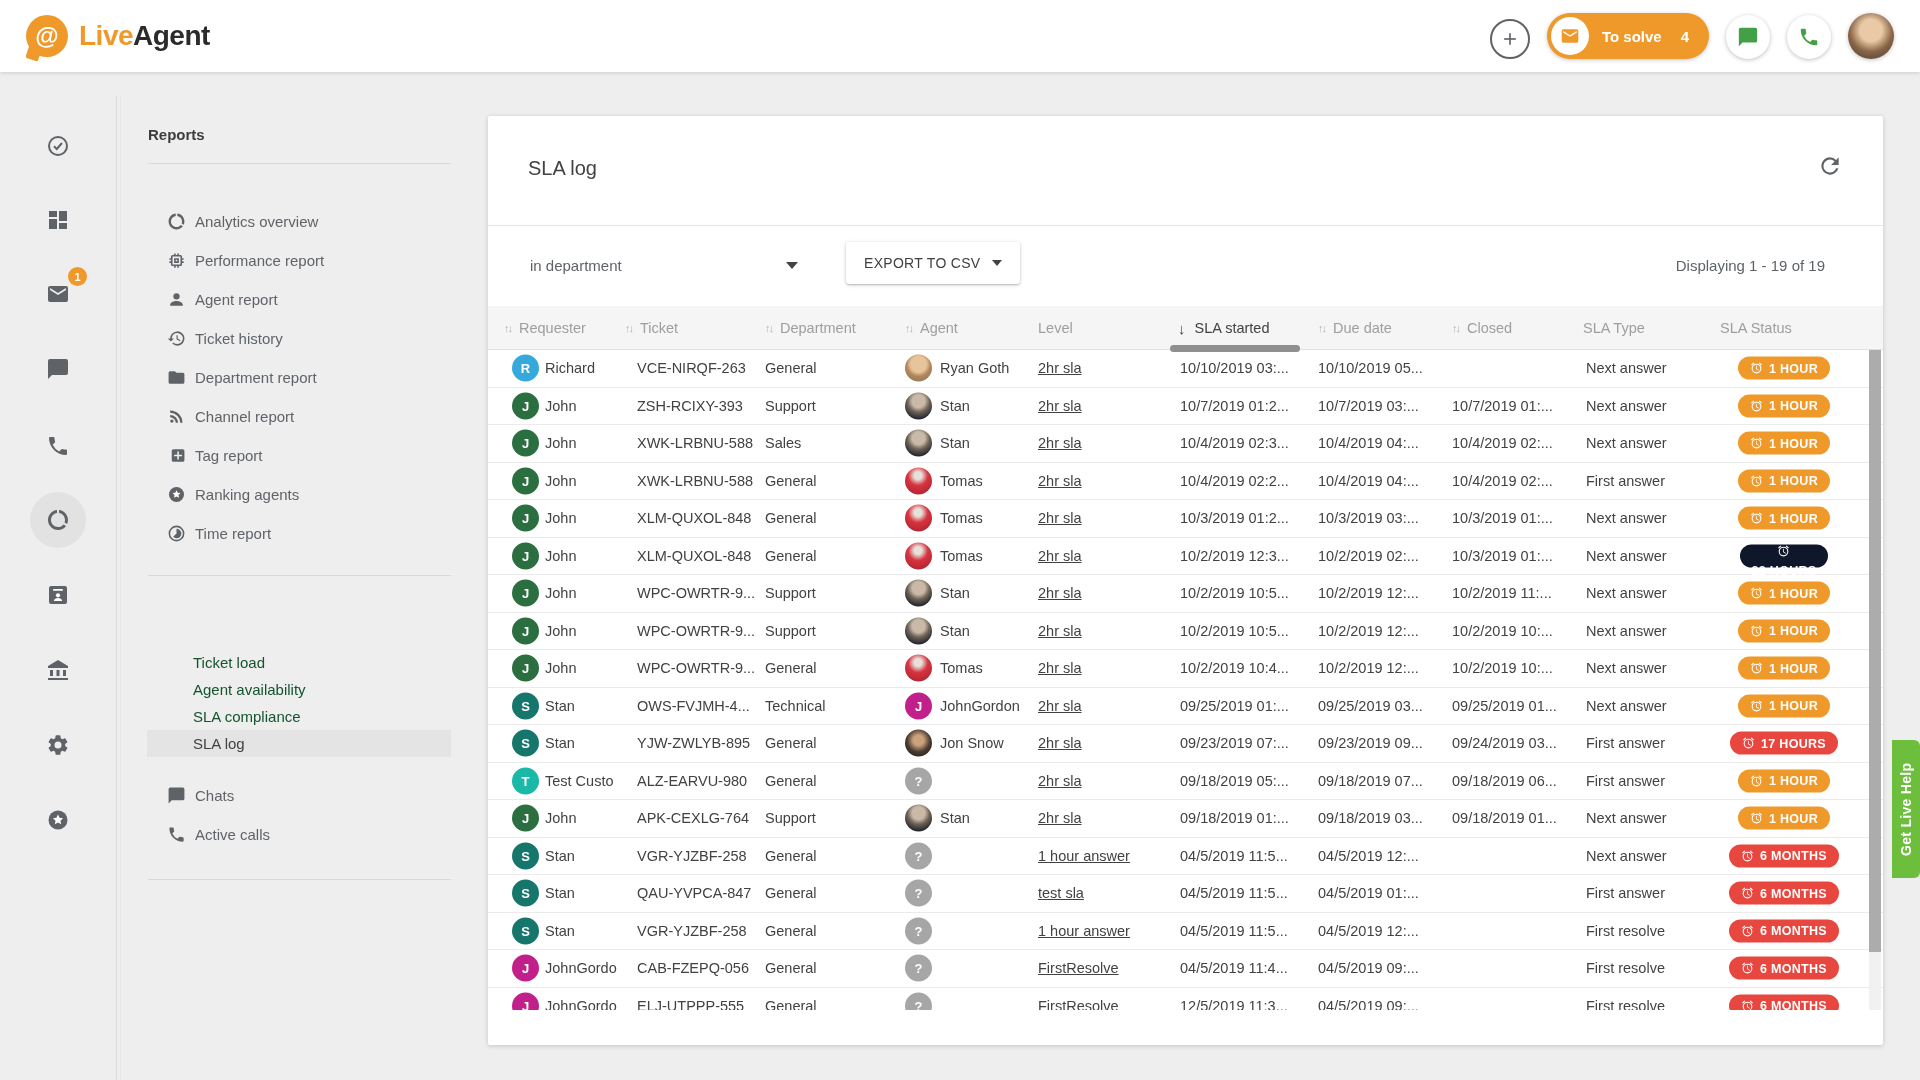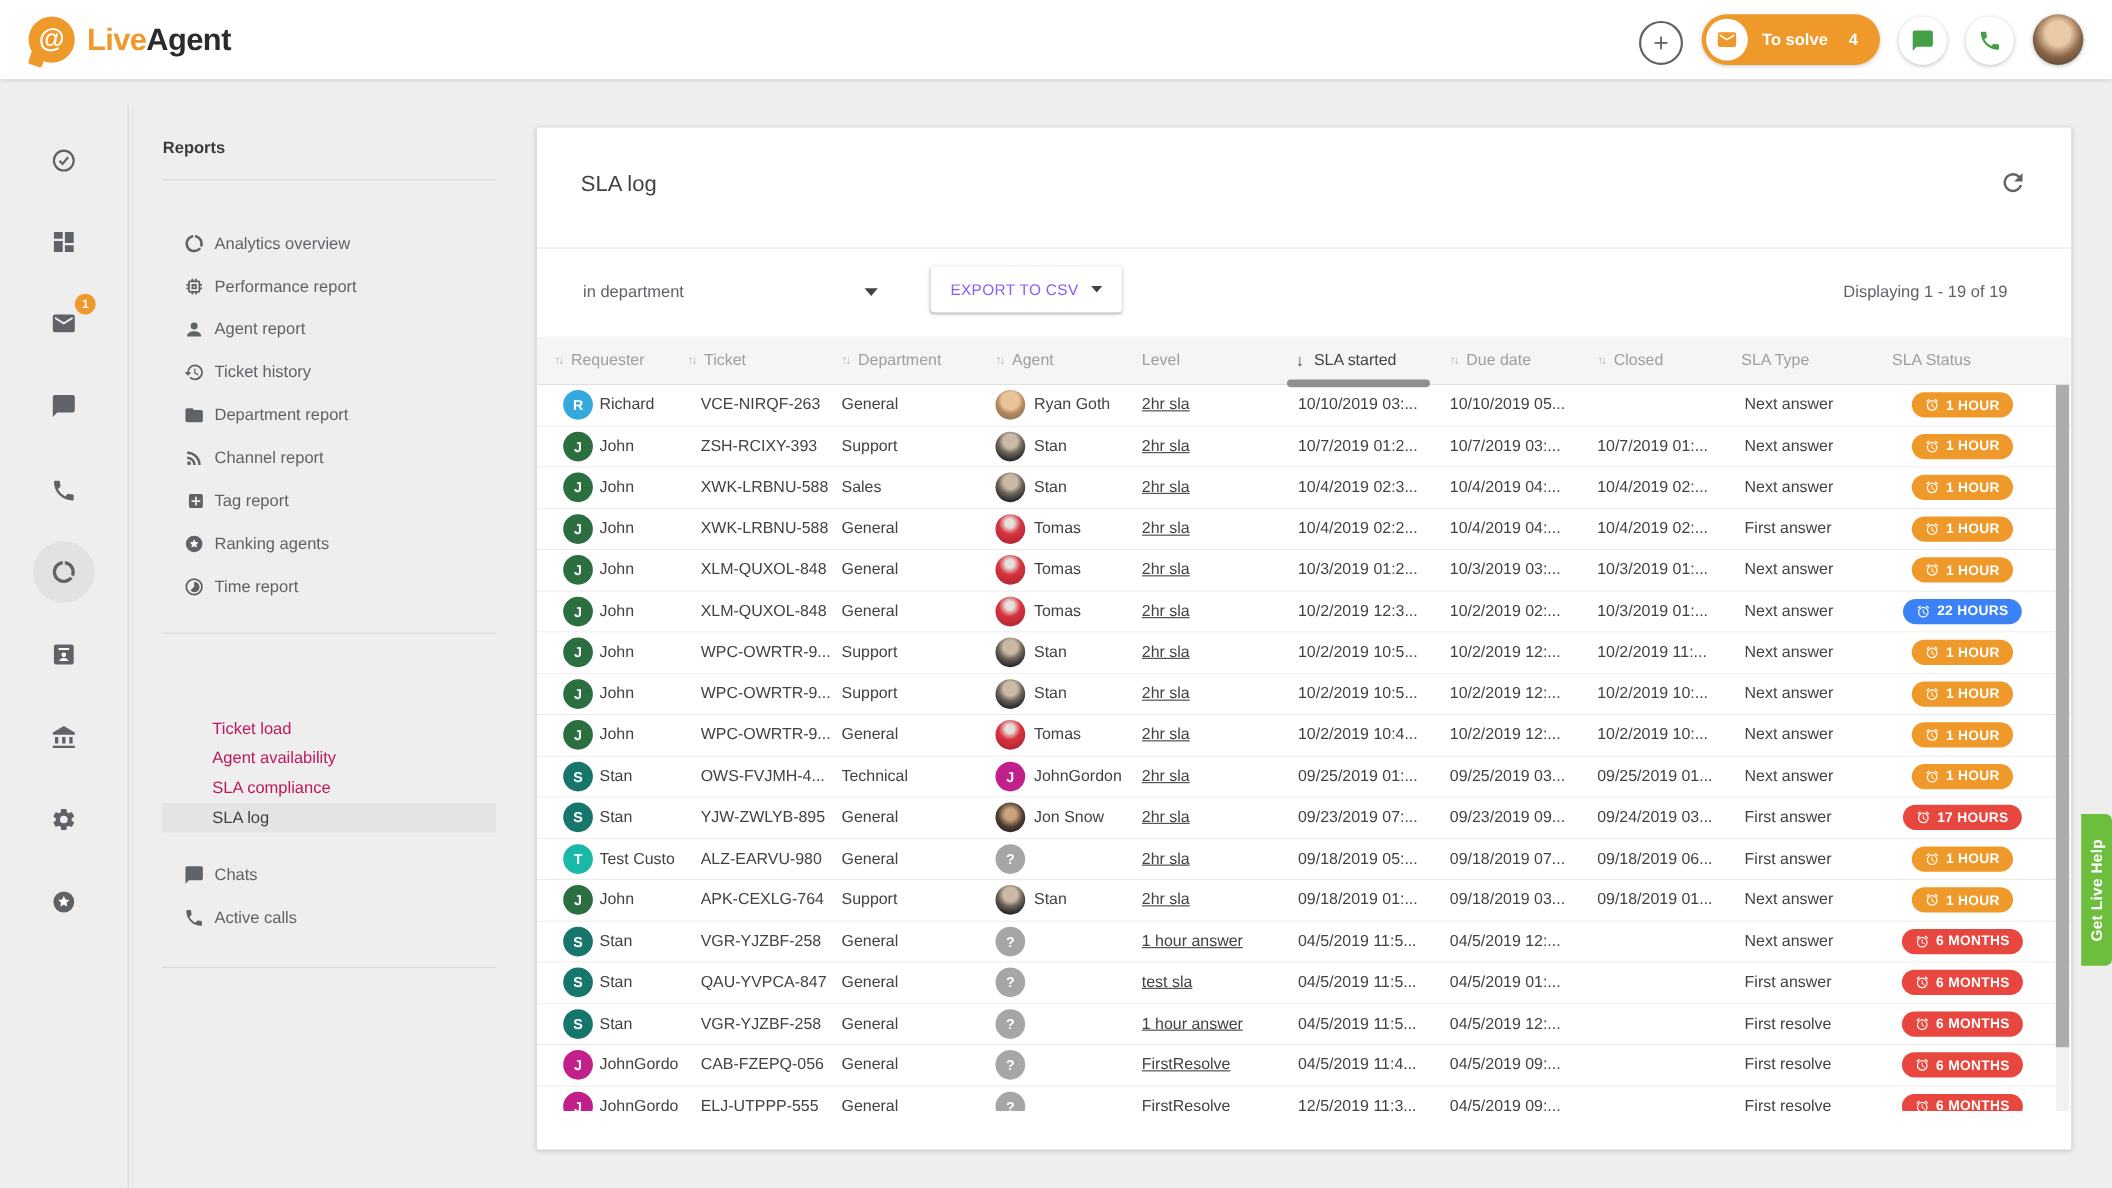--- a/index.html
+++ b/index.html
@@ -76,21 +76,21 @@
   .nav { position:absolute; left:121px; top:72px; width:334px; bottom:0; }
   .nav-title { position:absolute; left:27px; top:54px; font-size:15px; font-weight:bold; color:#3c3c3c; }
   .nav-hr { position:absolute; left:27px; width:303px; height:1px; background:#d9d9d9; }
   .nav-item {
     position:absolute; left:0; width:330px; height:39px; display:flex; align-items:center;
     padding-left:46px; gap:9px; color:#5f6368; font-size:15px; cursor:pointer;
   }
   .nav-item .icon { width:19px; height:19px; color:#5f6368; flex:none; }
   .nav-sub-item {
     position:absolute; left:26px; width:304px; height:27px; line-height:27px;
-    padding-left:46px; font-size:15px; color:#be185d; cursor:pointer; white-space:nowrap;
+    padding-left:46px; font-size:15px; color:#14532d; cursor:pointer; white-space:nowrap;
   }
   .nav-sub-item.selected { background:#e4e4e4; color:#424242; }
 
   
   .card {
     position:absolute; left:488px; top:116px; width:1395px; height:929px; background:#fff;
     border-radius:2px; box-shadow:0 1px 5px rgba(0,0,0,.18); overflow:hidden;
   }
   .card-head { position:absolute; left:0; top:0; right:0; height:110px; border-bottom:1px solid #e6e6e6; }
   .card-title { position:absolute; left:40px; top:41px; font-size:20px; color:#424242; }
@@ -98,21 +98,21 @@
   .filter-row { position:absolute; left:0; top:110px; right:0; height:80px; }
   .dept-select {
     position:absolute; left:28px; top:17px; width:292px; height:44px; display:flex; align-items:center;
     justify-content:space-between; padding:0 10px 0 14px; color:#5f6368; font-size:15px; cursor:pointer;
   }
   .caret { width:0; height:0; border-left:6px solid transparent; border-right:6px solid transparent; border-top:7px solid #424242; }
   .export-btn {
     position:absolute; left:358px; top:16px; height:42px; background:#fff; border:none; border-radius:3px;
     box-shadow:0 1px 2px rgba(0,0,0,.22), 0 1px 5px rgba(0,0,0,.12);
     display:flex; align-items:center; gap:12px; padding:0 18px; font-size:14px; letter-spacing:.3px;
-    color:#8b5cf6; cursor:pointer; font-family:inherit;
+    color:#404040; cursor:pointer; font-family:inherit;
   }
   .export-btn .caret{ border-left-width:5px; border-right-width:5px; border-top-width:6px; }
   .displaying { position:absolute; right:58px; top:31px; font-size:15px; color:#5f6368; }
 
   
   .thead {
     position:absolute; left:0; top:190px; right:0; height:44px; background:#f5f5f5;
     border-bottom:1px solid #e0e0e0;
   }
   .th { position:absolute; top:0; height:44px; display:flex; align-items:center; gap:5px;
@@ -571,21 +571,21 @@
         <div class="td c-ticket">XLM-QUXOL-848</div>
         <div class="td c-dept">General</div>
         <div class="td c-aname">Tomas</div>
         <div class="td c-level">2hr sla</div>
         <div class="td c-start">10/2/2019 12:3...</div>
         <div class="td c-due">10/2/2019 02:...</div>
         <div class="td c-closed">10/3/2019 01:...</div>
         <div class="td c-type">Next answer</div>
         <div class="av c-aav photo-tomas"></div>
         <div class="td c-status">
-          <span class="badge" style="background: #3b82f6;">
+          <span class="badge" style="background: #0f172a; flex-direction: column;">
             <span class="icon">
               <svg viewBox="0 0 24 24" fill="currentColor">
                 <path d="M22 5.72l-4.6-3.86-1.29 1.53 4.6 3.86L22 5.72zM7.88 3.39L6.6 1.86 2 5.71l1.29 1.53 4.59-3.85zM12.5 8H11v6l4.75 2.85.75-1.23-4-2.37V8zM12 4a9 9 0 1 0 9 9 9 9 0 0 0-9-9zm0 16a7 7 0 1 1 7-7 7 7 0 0 1-7 7z"></path>
               </svg>
             </span>
             <span>22 HOURS</span>
           </span>
         </div>
       </div>
       <div class="tr">

